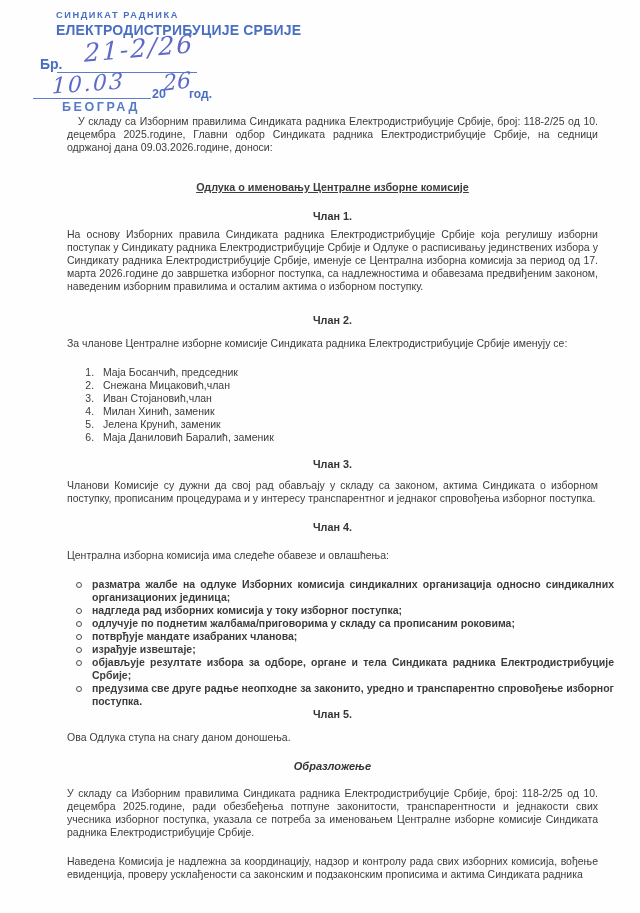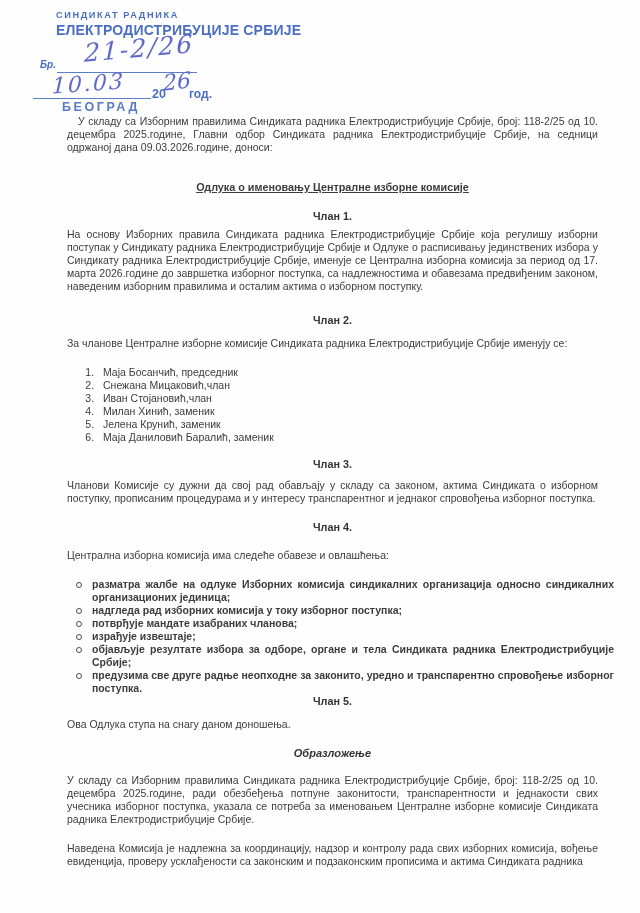--- a/index.html
+++ b/index.html
@@ -16,21 +16,21 @@
     color:var(--text,#3c3c3c);
     font-size:10.5px;
     line-height:13px;
   }
 
   
   .stamp { position:absolute; top:0; left:0; width:100%; height:130px; color:var(--stamp-blue,#4a6fc2); z-index:2; }
   .stamp-org { position:absolute; top:9px; left:56px; width:156px; text-align:left; font-weight:bold; }
   .stamp-org .l1 { font-size:9.2px; letter-spacing:1.6px; white-space:nowrap; }
   .stamp-org .l2 { font-size:14px; letter-spacing:0.2px; margin-top:2px; white-space:nowrap; }
-  .br-label   { position:absolute; left:40px; top:58px; font-size:10px; font-weight:bold;font-style:italic; }
+  .br-label   { position:absolute; left:40px; top:58px; font-size:14px; font-weight:bold; }
   .underline  { position:absolute; border-bottom:1.6px solid var(--stamp-blue,#4a6fc2); opacity:.9; }
   .u1 { left:57px; top:72px; width:140px; }
   .u2 { left:33px; top:98px; width:118px; }
   .year-prefix { position:absolute; left:152px; top:88px; font-size:12.5px; font-weight:bold; }
   .year-suffix { position:absolute; left:189px; top:88px; font-size:12px; font-weight:bold; }
   .city { position:absolute; left:62px; top:101px; font-size:12.5px; font-weight:bold; letter-spacing:2.6px; opacity:.92; }
 
   
   .hand {
     position:absolute;
@@ -117,20 +117,21 @@
     </ol>
 
     <h3 class="article-heading h3m">Члан 3.</h3>
     <p class="para m3">Чланови Комисије су дужни да свој рад обављају у складу са законом, актима Синдиката о изборном поступку, прописаним процедурама и у интересу транспарентног и једнаког спровођења изборног поступка.</p>
 
     <h3 class="article-heading h4m">Члан 4.</h3>
     <p class="para m4">Централна изборна комисија има следеће обавезе и овлашћења:</p>
     <ul class="duties">
       <li><span class="bullet"></span><span>разматра жалбе на одлуке Изборних комисија синдикалних организација односно синдикалних организационих јединица;</span></li>
       <li><span class="bullet"></span><span>надгледа рад изборних комисија у току изборног поступка;</span></li>
+      <li><span class="bullet"></span><span>одлучује по поднетим жалбама/приговорима у складу са прописаним роковима;</span></li>
       <li><span class="bullet"></span><span>потврђује мандате изабраних чланова;</span></li>
       <li><span class="bullet"></span><span>израђује извештаје;</span></li>
       <li><span class="bullet"></span><span>објављује резултате избора за одборе, органе и тела Синдиката радника Електродистрибуције Србије;</span></li>
       <li><span class="bullet"></span><span>предузима све друге радње неопходне за законито, уредно и транспарентно спровођење изборног поступка.</span></li>
     </ul>
 
     <h3 class="article-heading h5m">Члан 5.</h3>
     <p class="para m5">Ова Одлука ступа на снагу даном доношења.</p>
 
     <h3 class="rationale-heading">Образложење</h3>

